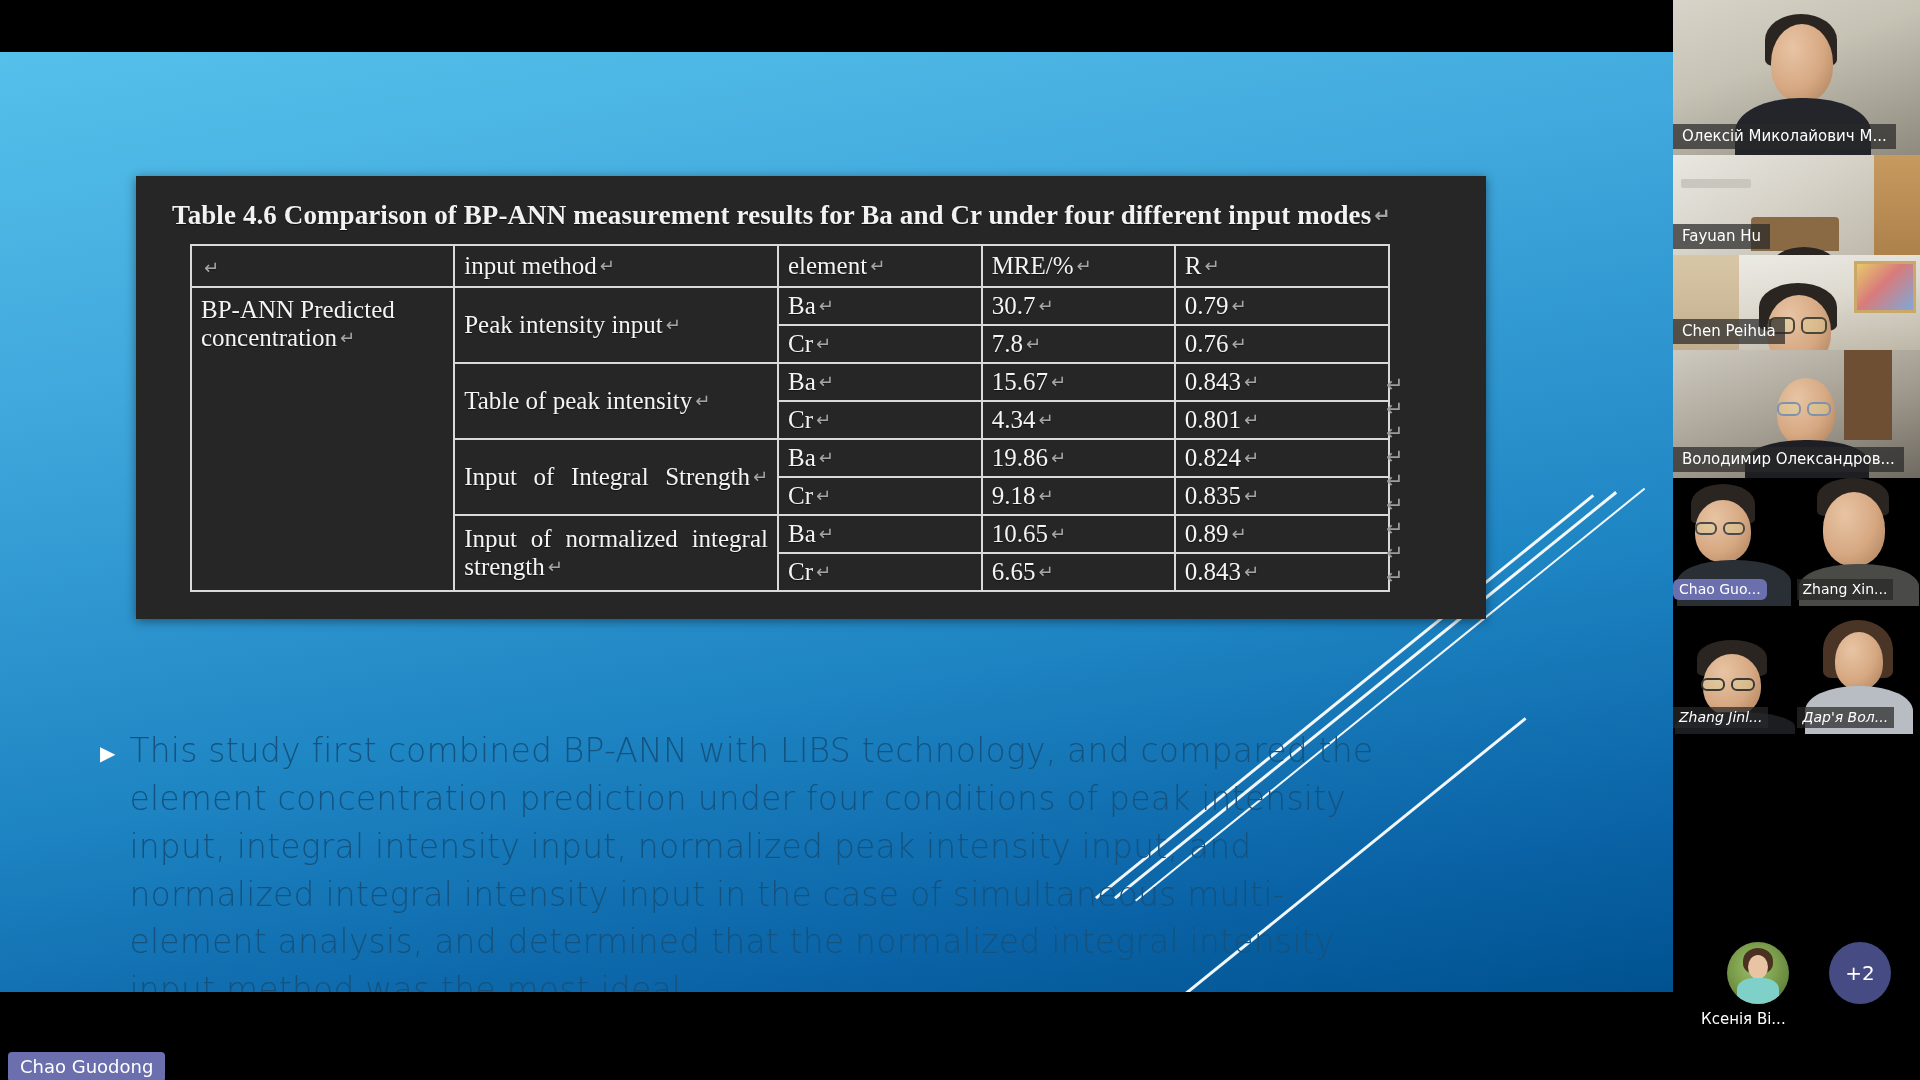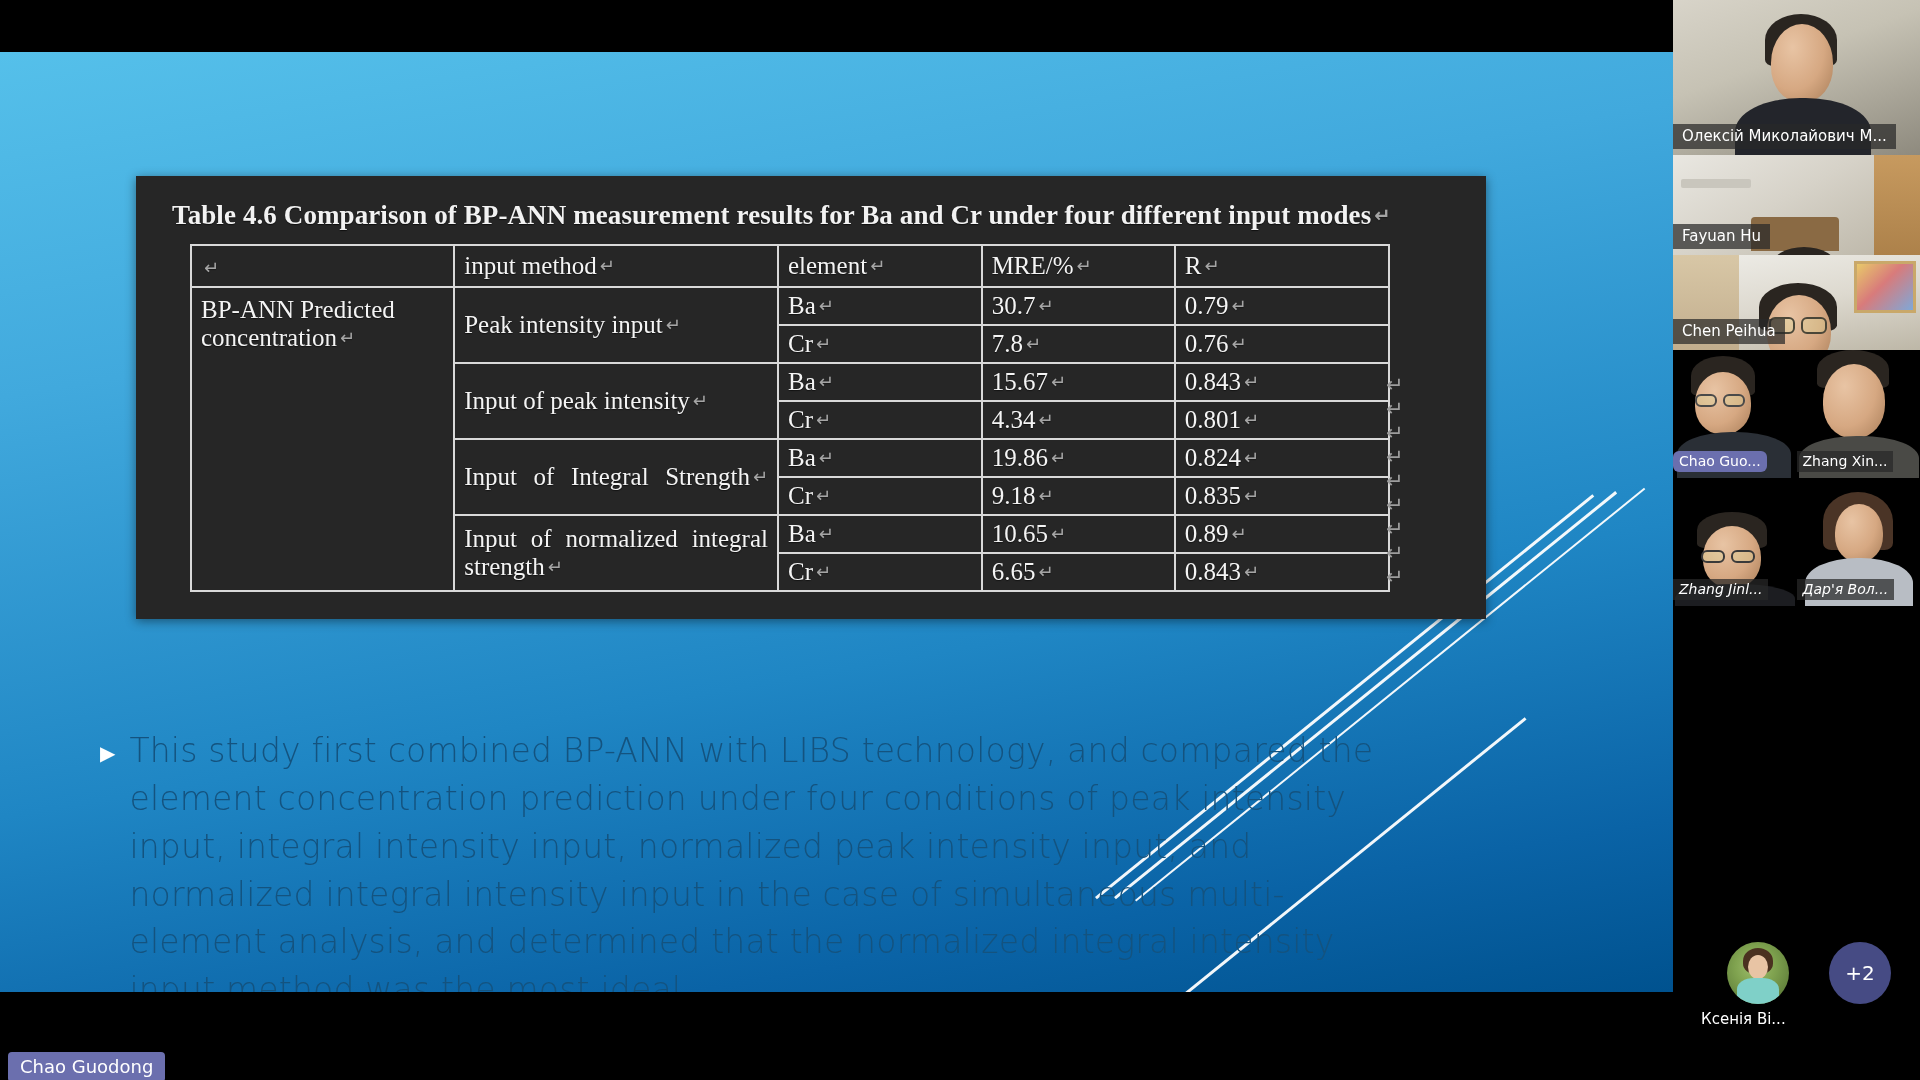--- a/index.html
+++ b/index.html
@@ -177,21 +177,21 @@
               <td class="c4"><span>0.79</span><span class="pilcrow">↵</span></td>
             </tr>
 
             <tr>
               <td class="c2"><span>Cr</span><span class="pilcrow">↵</span></td>
               <td class="c3"><span>7.8</span><span class="pilcrow">↵</span></td>
               <td class="c4"><span>0.76</span><span class="pilcrow">↵</span></td>
             </tr>
 
             <tr>
-              <td class="c1" rowspan="2"><span>Input of peak intensity</span><span class="pilcrow">↵</span></td>
+              <td class="c1" rowspan="2"><span>Table of peak intensity</span><span class="pilcrow">↵</span></td>
               <td class="c2"><span>Ba</span><span class="pilcrow">↵</span></td>
               <td class="c3"><span>15.67</span><span class="pilcrow">↵</span></td>
               <td class="c4"><span>0.843</span><span class="pilcrow">↵</span></td>
             </tr>
 
             <tr>
               <td class="c2"><span>Cr</span><span class="pilcrow">↵</span></td>
               <td class="c3"><span>4.34</span><span class="pilcrow">↵</span></td>
               <td class="c4"><span>0.801</span><span class="pilcrow">↵</span></td>
             </tr>
@@ -270,20 +270,29 @@
       <div style="position:absolute; left:0; top:0; width:66px; height:132px; background:linear-gradient(180deg,#d8c7a6,#b9a484);"></div>
       <div style="position:absolute; right:4px; top:6px; width:62px; height:52px; background:linear-gradient(135deg,#e8c96a,#d87b7b 45%,#7fa8d8);border:3px solid #c9a86a;"></div>
       <div class="hair" style="left:86px; top:28px; width:78px; height:48px;"></div>
       <div class="head" style="left:94px; top:40px; width:64px; height:72px;"></div>
       <div class="glasses" style="left:96px; top:62px; width:26px; height:17px;"></div>
       <div class="glasses" style="left:128px; top:62px; width:26px; height:17px;"></div>
       <div class="torso" style="left:66px; top:104px; width:132px; height:40px; background:#2b2622;"></div>
       <div class="name-chip">Chen Peihua</div>
     </div>
 
+    <div class="tile" style="height:128px;">
+      <div class="bg rm-d"></div>
+      <div style="position:absolute; right:28px; top:0; width:48px; height:90px; background:#6e4f33;"></div>
+      <div class="head" style="left:104px; top:28px; width:58px; height:68px;"></div>
+      <div class="glasses" style="left:104px; top:52px; width:24px; height:14px; border-color:#7d93ad;"></div>
+      <div class="glasses" style="left:134px; top:52px; width:24px; height:14px; border-color:#7d93ad;"></div>
+      <div class="torso" style="left:72px; top:90px; width:124px; height:46px; background:#1d1f24;"></div>
+      <div class="name-chip">Володимир Олександров...</div>
+    </div>
 
     <div style="width:247px; height:128px; position:relative;">
       <div class="half" style="height:128px;">
         <div class="bg rm-e"></div>
         <div class="hair" style="left:18px; top:6px; width:64px; height:40px;"></div>
         <div class="head" style="left:22px; top:22px; width:56px; height:62px;"></div>
         <div class="glasses" style="left:22px; top:44px; width:22px; height:13px; border-color:#4a4a4a;"></div>
         <div class="glasses" style="left:50px; top:44px; width:22px; height:13px; border-color:#4a4a4a;"></div>
         <div class="torso" style="left:4px; top:82px; width:114px; height:46px; background:#2a2f36;"></div>
         <div class="name-chip active">Chao Guo...</div>

